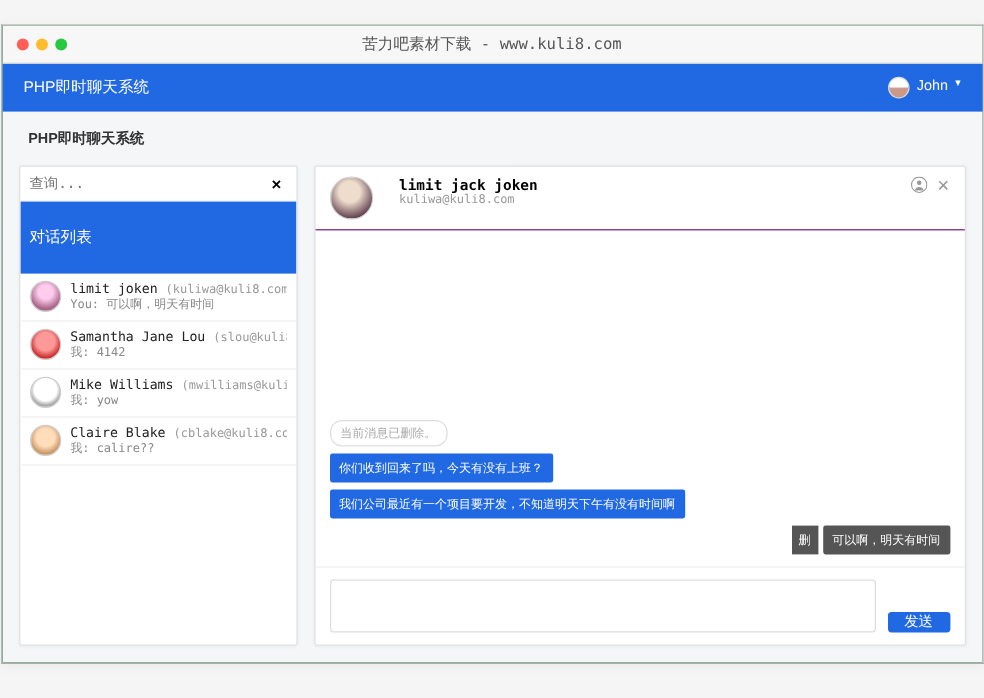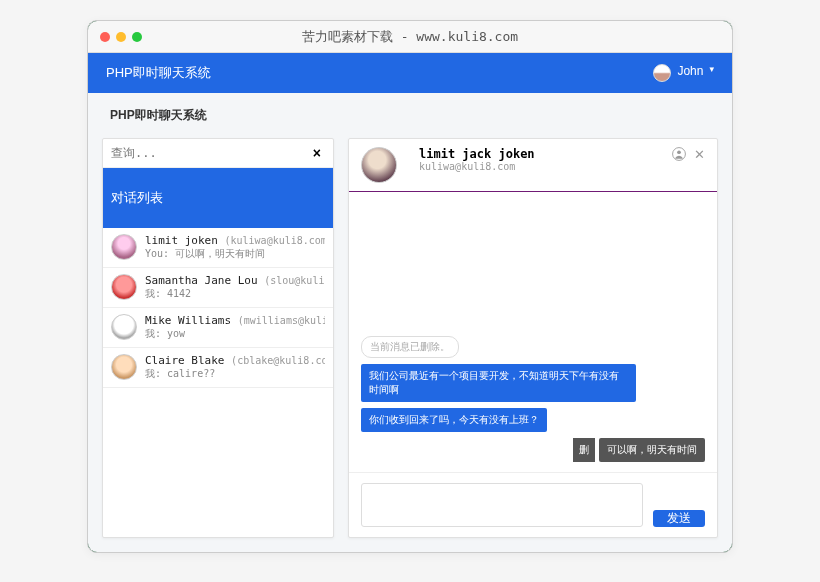--- a/index.html
+++ b/index.html
@@ -1,17 +1,17 @@
 <!DOCTYPE html>
 <html><head>
 <meta charset="utf-8">
 <style>
 * { box-sizing: border-box; margin: 0; padding: 0; }
 body { font-family: "Microsoft YaHei", Arial, sans-serif; background: #f5f5f5; display: flex; justify-content: center; align-items: flex-start; padding: 20px 0; }
-.browser-window { width: 646px; background: #14532d; border: 1px solid #ccc; border-radius: 10px; overflow: hidden; box-shadow: 0 2px 10px rgba(0,0,0,0.05); }
+.browser-window { width: 819px; background: #14532d; border: 1px solid #ccc; border-radius: 0; overflow: hidden; box-shadow: 0 2px 10px rgba(0,0,0,0.05); }
 .browser-bar { height: 32px; background: #f7f7f7; border-bottom: 1px solid #ddd; display: flex; align-items: center; padding: 0 12px; position: relative; }
 .traffic-lights { display: flex; gap: 6px; }
 .dot { width: 10px; height: 10px; border-radius: 50%; }
 .dot.red { background: #ff5f56; }
 .dot.yellow { background: #ffbd2e; }
 .dot.green { background: #27c93f; }
 .browser-title { position: absolute; left: 0; right: 0; text-align: center; font-size: 13px; color: #555; font-family: "SimSun", monospace; }
 .app { background: #f4f6f8; }
 .top-header { background: #2168e3; color: #fff; height: 40px; display: flex; align-items: center; justify-content: space-between; padding: 0 18px; }
 .top-header .title { font-size: 13px; font-weight: normal; }
@@ -130,22 +130,22 @@
             <span><svg class="user-icon-svg" viewBox="0 0 24 24">
                   <circle cx="12" cy="12" r="11" fill="none" stroke="#999" stroke-width="1.5"></circle>
                   <circle cx="12" cy="9" r="3.2"></circle>
                   <path d="M5.5 20c1-3.5 4-5 6.5-5s5.5 1.5 6.5 5" fill="#999"></path>
                 </svg></span>
             <span>✕</span>
           </div>
         </div>
         <div class="chat-body">
           <div class="msg-deleted">当前消息已删除。</div>
+          <div class="msg-in">你们收到回来了吗，今天有没有上班？</div>
           <div class="msg-in">我们公司最近有一个项目要开发，不知道明天下午有没有时间啊</div>
-          <div class="msg-in">你们收到回来了吗，今天有没有上班？</div>
           <div class="msg-out-row">
             <span class="del-btn">删</span>
             <div class="msg-out">可以啊，明天有时间</div>
           </div>
         </div>
         <div class="chat-input-row">
           <textarea class="chat-textarea" style=""></textarea>
           <button class="send-btn">发送</button>
         </div>
       </div>

